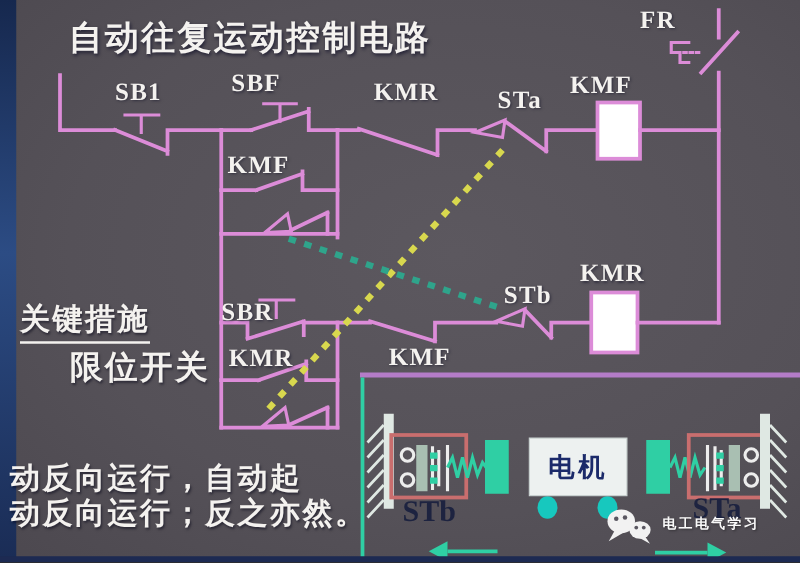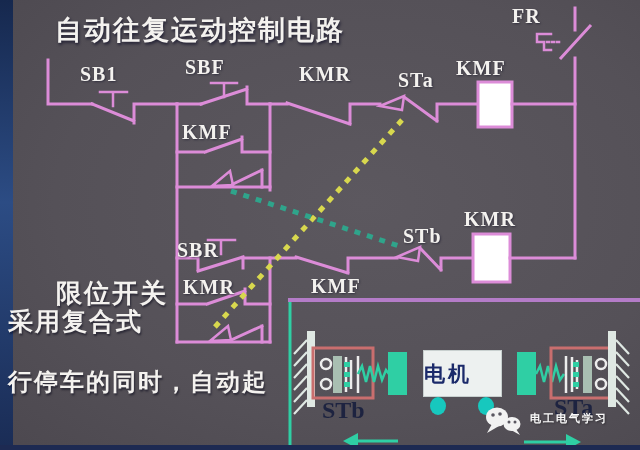--- a/index.html
+++ b/index.html
@@ -34,21 +34,21 @@
   .wmdot{fill:#5a5761;}
   .cl{position:absolute;font:700 20px "Liberation Serif", serif;color:var(--label-light);
       letter-spacing:1px;text-shadow:1px 1px 2px rgba(20,20,40,.55);white-space:nowrap;}
   .ml{position:absolute;font:700 24px "Liberation Serif", serif;color:var(--label-dark);white-space:nowrap;}
   .nt{position:absolute;font:700 25px "Liberation Serif", serif;color:var(--label-light);
       letter-spacing:2px;text-shadow:1px 2px 2px rgba(0,0,20,.5);white-space:nowrap;}
   .nt-head{font-size:24px;border-bottom:2px solid var(--label-light);padding-bottom:2px;}
   .nt-big{font-size:26px;}
   .nt-sm{font-size:24px;}
   .motor-box{position:absolute;left:424px;top:351px;width:77px;height:45px;
-      background:var(--motor-fill);display:flex;align-items:center;
+      background:var(--motor-fill);display:flex;align-items:center;justify-content:center;
       box-shadow:0 0 0 1px #c8d0cf;}
   .motor-box span{font-weight:700;font-size:21px;color:var(--motor-text);letter-spacing:3px;}
   .watermark{position:absolute;left:486px;top:403px;display:flex;align-items:center;}
   .watermark .wm-text{position:absolute;left:44px;top:8px;font-size:11px;font-weight:700;
       color:#fafafa;letter-spacing:2px;text-shadow:1px 1px 2px rgba(0,0,0,.4);white-space:nowrap;}
 </style>
 </head>
 <body>
 
 <div class="stage">
@@ -180,36 +180,37 @@
       <circle cx="500" cy="414" r="1.8" class="wmdot"></circle>
       <ellipse cx="512" cy="424" rx="8.5" ry="7" class="wm"></ellipse>
       <polygon points="516,429 520,435 511,430" class="wm"></polygon>
       <circle cx="509" cy="422" r="1.5" class="wmdot"></circle>
       <circle cx="515" cy="422" r="1.5" class="wmdot"></circle>
     </g>
   </svg>
 
   <div class="title">自动往复运动控制电路</div>
 
-  <span class="cl" style="left:80px;top:63px">SB1</span>
+  <span class="cl" style="left:92px;top:63px">SB1</span>
   <span class="cl" style="left:185px;top:56px">SBF</span>
   <span class="cl" style="left:299px;top:63px">KMR</span>
   <span class="cl" style="left:398px;top:69px">STa</span>
   <span class="cl" style="left:456px;top:57px">KMF</span>
   <span class="cl" style="left:512px;top:5px">FR</span>
   <span class="cl" style="left:182px;top:121px">KMF</span>
   <span class="cl" style="left:177px;top:239px">SBR</span>
   <span class="cl" style="left:183px;top:276px">KMR</span>
   <span class="cl" style="left:311px;top:275px">KMF</span>
   <span class="cl" style="left:403px;top:225px">STb</span>
   <span class="cl" style="left:464px;top:208px">KMR</span>
 
+  <div class="nt nt-head" style="left:16px;top:239px">关键措施</div>
   <div class="nt nt-big" style="left:56px;top:276px">限位开关</div>
-  <div class="nt" style="left:8px;top:305px">采用复合式</div>
-  <div class="nt nt-sm" style="left:8px;top:366px">行停车的同时，自动起</div>
+  <div class="nt nt-sm" style="left:8px;top:366px">动反向运行，自动起</div>
+  <div class="nt nt-sm" style="left:8px;top:394px">动反向运行；反之亦然。</div>
 
   <div class="motor-box">
     <span>电机</span>
   </div>
   <span class="ml" style="left:322px;top:397px">STb</span>
   <span class="ml" style="left:554px;top:394px">STa</span>
 
   <div class="watermark">
     <span class="wm-text">电工电气学习</span>
   </div>

